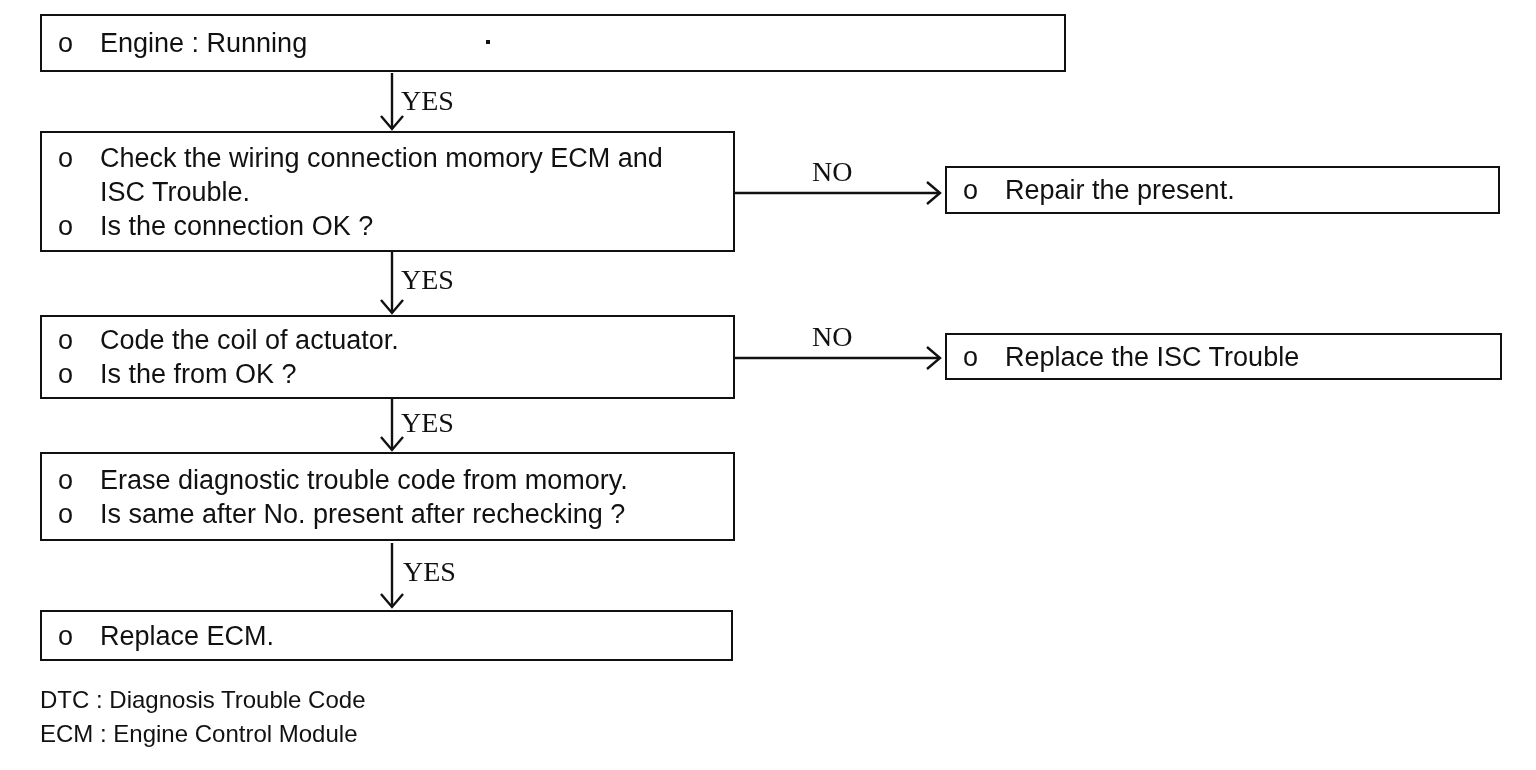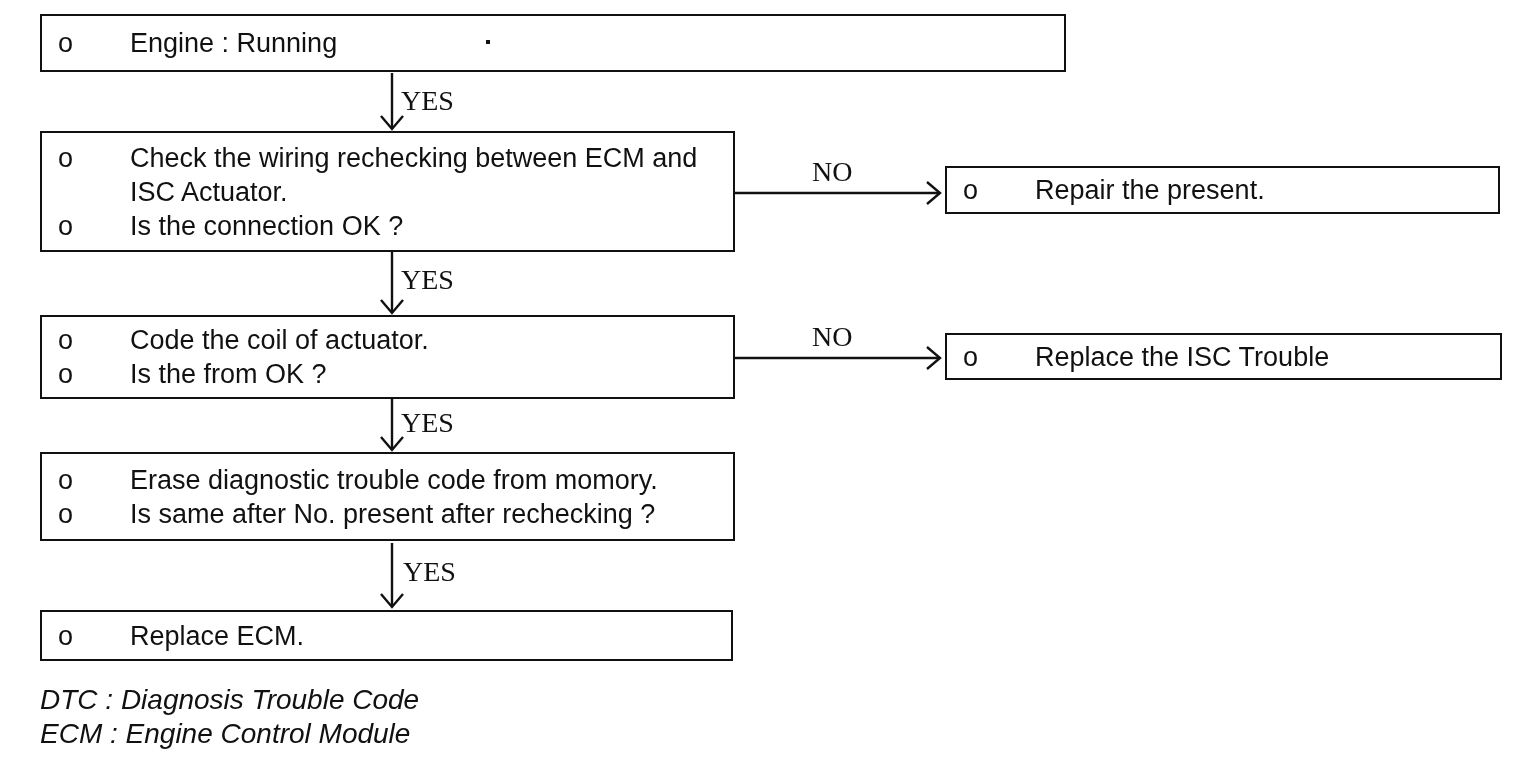--- a/index.html
+++ b/index.html
@@ -24,35 +24,34 @@
     display: flex;
     flex-direction: column;
     justify-content: center;
     padding-left: 16px;
     padding-right: 8px;
     font-size: 27px;
     line-height: 34px;
   }
   .row { display: flex; }
   .bullet { width: 42px; flex: none; }
-  .txt { flex: 1; white-space: nowrap; margin-left: 30px; }
+  .txt { flex: 1; white-space: nowrap; }
   .edge-label {
     position: absolute;
     font-size: 28px;
     line-height: 30px;
     white-space: nowrap;
     font-family: Liberation Serif, serif;
   }
   .legend {
     position: absolute;
     left: 40px;
     top: 683px;
-    font-size: 28px;
+    font-size: 24px;
     line-height: 34px;
-    font-style: italic;
   }
   .wires {
     position: absolute;
     left: 0;
     top: 0;
     pointer-events: none;
   }
   .wires line, .wires polyline {
     stroke: #111111;
     stroke-width: 2.4;
@@ -100,25 +99,25 @@
   <div class="box" style="left:40px; top:14px; width:1026px; height:58px;">
     <div class="row">
       <span class="bullet">o</span>
       <span class="txt">Engine : Running</span>
     </div>
   </div>
 
   <div class="box" style="left:40px; top:131px; width:695px; height:121px;">
     <div class="row">
       <span class="bullet">o</span>
-      <span class="txt">Check the wiring rechecking between ECM and</span>
+      <span class="txt">Check the wiring connection momory ECM and</span>
     </div>
     <div class="row">
       <span class="bullet"></span>
-      <span class="txt">ISC Actuator.</span>
+      <span class="txt">ISC Trouble.</span>
     </div>
     <div class="row">
       <span class="bullet">o</span>
       <span class="txt">Is the connection OK ?</span>
     </div>
   </div>
 
   <div class="box" style="left:945px; top:166px; width:555px; height:48px;">
     <div class="row">
       <span class="bullet">o</span>

